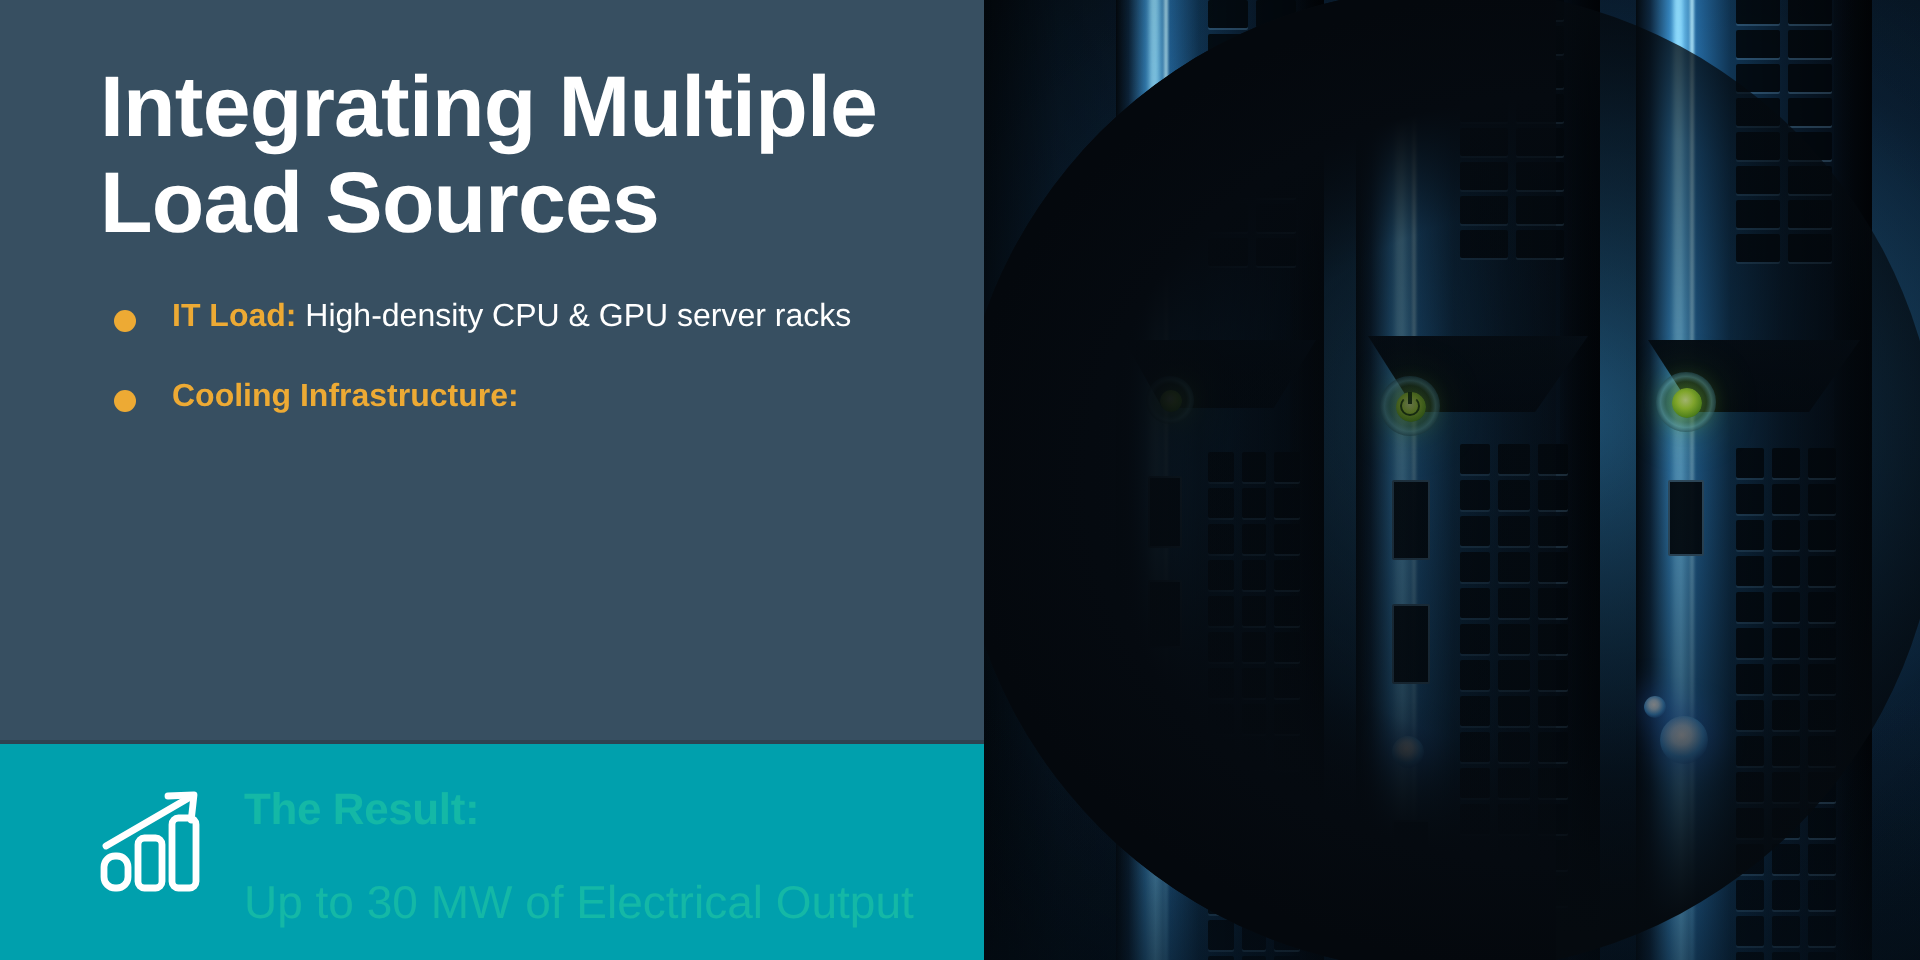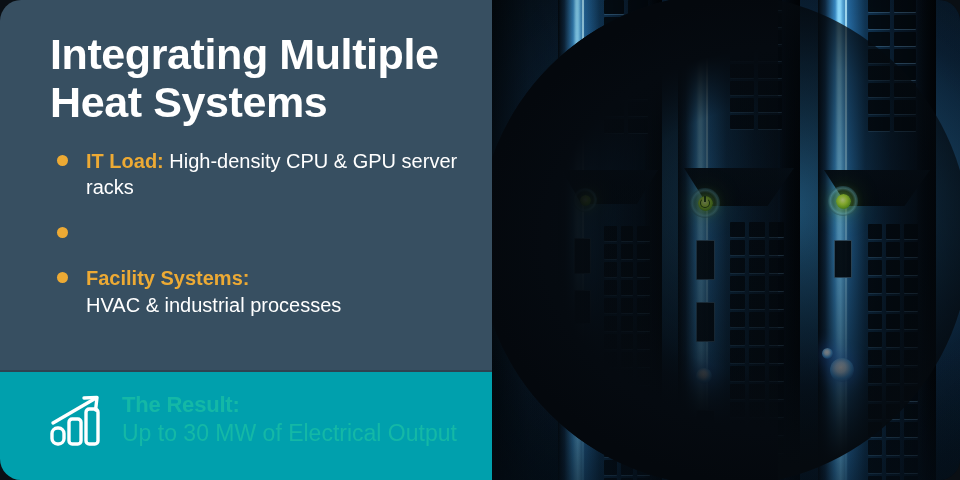--- a/index.html
+++ b/index.html
@@ -7,21 +7,20 @@
   html, body {
     width:960px; height:480px;
     overflow:hidden;
     background:#0a0f14;
     font-family:"Liberation Sans", sans-serif;
   }
   .stage {
     position:relative;
     width:960px; height:480px;
     overflow:hidden;
-    border-radius:21px;
   }
 
   
   .photo {
     position:absolute;
     left:470px; top:0; width:490px; height:480px;
     background:#05080c;
     overflow:hidden;
   }
   .photo-base {
@@ -178,21 +177,21 @@
   }
   .bullets {
     position:absolute; left:50px; top:148px; width:410px;
     list-style:none;
   }
   .bullet {
     position:relative;
     padding-left:36px;
     margin-bottom:19px;
     color:#ffffff;
-    font-size:20px;
+    font-size:16px;
     line-height:1.32;
   }
   .bullet:last-child { margin-bottom:0; }
   .bullet .dot {
     position:absolute; left:7px; top:7px;
     width:11px; height:11px; border-radius:50%;
     background:#edaa34;
   }
   .bullet .lead {
     color:#edaa34;
@@ -204,21 +203,21 @@
     position:absolute; left:50px; top:392px;
     display:flex; align-items:flex-start; gap:16px;
   }
   .chart-icon { width:56px; height:52px; flex:none; margin-top:3px; }
   .result-text { color:#14b8a6; }
   .result-label {
     font-size:22px; font-weight:bold; line-height:1.18;
     letter-spacing:-.2px;
   }
   .result-value {
-    font-size:23px; line-height:1.2; margin-top:2px;
+    font-size:23px; line-height:1.2; margin-top:20px;
   }
 </style>
 </head>
 <body>
 
 <div class="stage">
 
   <div class="photo">
     <div class="photo-base"></div>
 
@@ -462,37 +461,32 @@
 
   <div class="circle-mask"></div>
   <div class="circle-left-solid"></div>
 
   <div class="panel-top"></div>
   <div class="panel-seam"></div>
   <div class="panel-bottom"></div>
 
   <h1 class="headline">
     <span>Integrating Multiple</span><br>
-    <span>Heat Systems</span>
+    <span>Load Sources</span>
   </h1>
 
   <ul class="bullets">
     <li class="bullet">
       <span class="dot"></span>
       <span class="lead">IT Load:</span>
       <span class="rest"> High-density CPU &amp; GPU server racks</span>
     </li>
     <li class="bullet">
       <span class="dot"></span>
-      <br>
-    </li>
-    <li class="bullet">
-      <span class="dot"></span>
-      <span class="lead">Facility Systems:</span><br>
-      <span class="rest">HVAC &amp; industrial processes</span>
+      <span class="lead">Cooling Infrastructure:</span><br>
     </li>
   </ul>
 
   <div class="result">
     <svg class="chart-icon" viewBox="0 0 56 52" aria-hidden="true">
 
       <rect x="2" y="33" width="12" height="16" rx="5.5" ry="5.5" fill="none" stroke="#ffffff" stroke-width="3.4"></rect>
       <rect x="19" y="24" width="12" height="25" rx="3.2" ry="3.2" fill="none" stroke="#ffffff" stroke-width="3.4"></rect>
       <rect x="36" y="14" width="12" height="35" rx="3.2" ry="3.2" fill="none" stroke="#ffffff" stroke-width="3.4"></rect>
 

